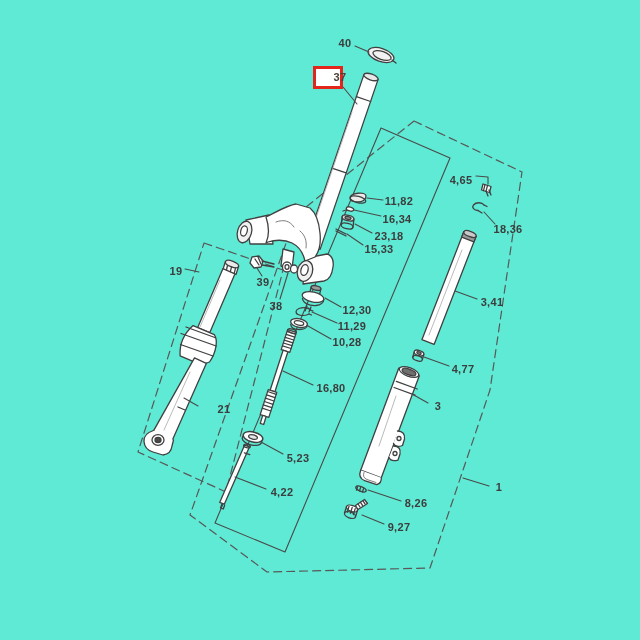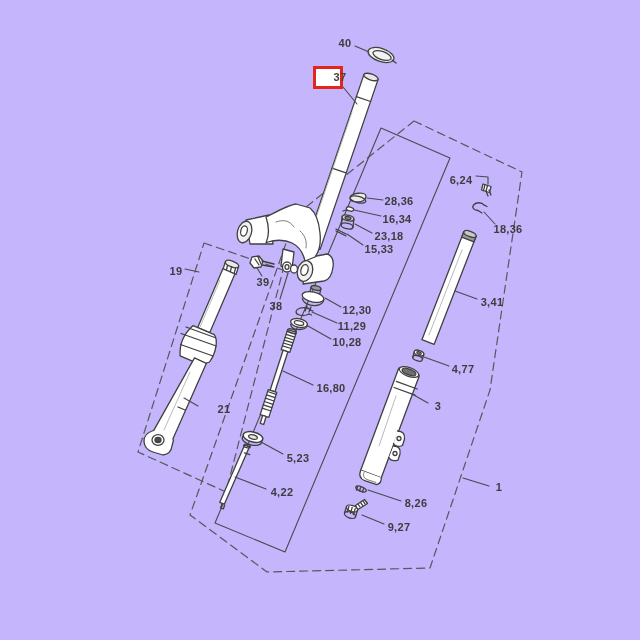--- a/index.html
+++ b/index.html
@@ -1,17 +1,17 @@
 <!DOCTYPE html>
 <html><head>
 <meta charset="utf-8">
 <style>
   html,body{margin:0;padding:0;background:#ffffff;}
   #stage{
-    position:relative;width:640px;height:640px;background:#c4b5fd;
+    position:relative;width:640px;height:640px;background:#5eead4;
     font-family:"Liberation Sans", sans-serif;overflow:hidden;
   }
   #art{position:absolute;left:0;top:0;}
   .lbl{
     position:absolute;transform:translate(-50%,-50%);
     font:bold 11px/1 "Liberation Sans", sans-serif;
     color:#3d3d3d;letter-spacing:.3px;white-space:nowrap;cursor:default;
   }
   .red-box{
     position:absolute;left:313px;top:66px;width:30px;height:23px;
@@ -249,35 +249,35 @@
     </g>
   </g>
 </svg>
 
 <div class="lbl" style="left:345px;top:43px">40</div>
 
 <div class="red-box">
   <div class="lbl">37</div>
 </div>
 
-<div class="lbl" style="left:399px;top:201px">28,36</div>
+<div class="lbl" style="left:399px;top:201px">11,82</div>
 <div class="lbl" style="left:397px;top:219px">16,34</div>
 <div class="lbl" style="left:389px;top:236px">23,18</div>
 <div class="lbl" style="left:379px;top:249px">15,33</div>
 <div class="lbl" style="left:357px;top:310px">12,30</div>
 <div class="lbl" style="left:352px;top:326px">11,29</div>
 <div class="lbl" style="left:347px;top:342px">10,28</div>
 <div class="lbl" style="left:276px;top:306px">38</div>
 <div class="lbl" style="left:263px;top:282px">39</div>
 <div class="lbl" style="left:176px;top:271px">19</div>
 <div class="lbl" style="left:224px;top:409px">21</div>
 <div class="lbl" style="left:331px;top:388px">16,80</div>
 <div class="lbl" style="left:298px;top:458px">5,23</div>
 <div class="lbl" style="left:282px;top:492px">4,22</div>
-<div class="lbl" style="left:461px;top:180px">6,24</div>
+<div class="lbl" style="left:461px;top:180px">4,65</div>
 <div class="lbl" style="left:508px;top:229px">18,36</div>
 <div class="lbl" style="left:492px;top:302px">3,41</div>
 <div class="lbl" style="left:463px;top:369px">4,77</div>
 <div class="lbl" style="left:438px;top:406px">3</div>
 <div class="lbl" style="left:416px;top:503px">8,26</div>
 <div class="lbl" style="left:399px;top:527px">9,27</div>
 <div class="lbl" style="left:499px;top:487px">1</div>
 
 </div>
 

